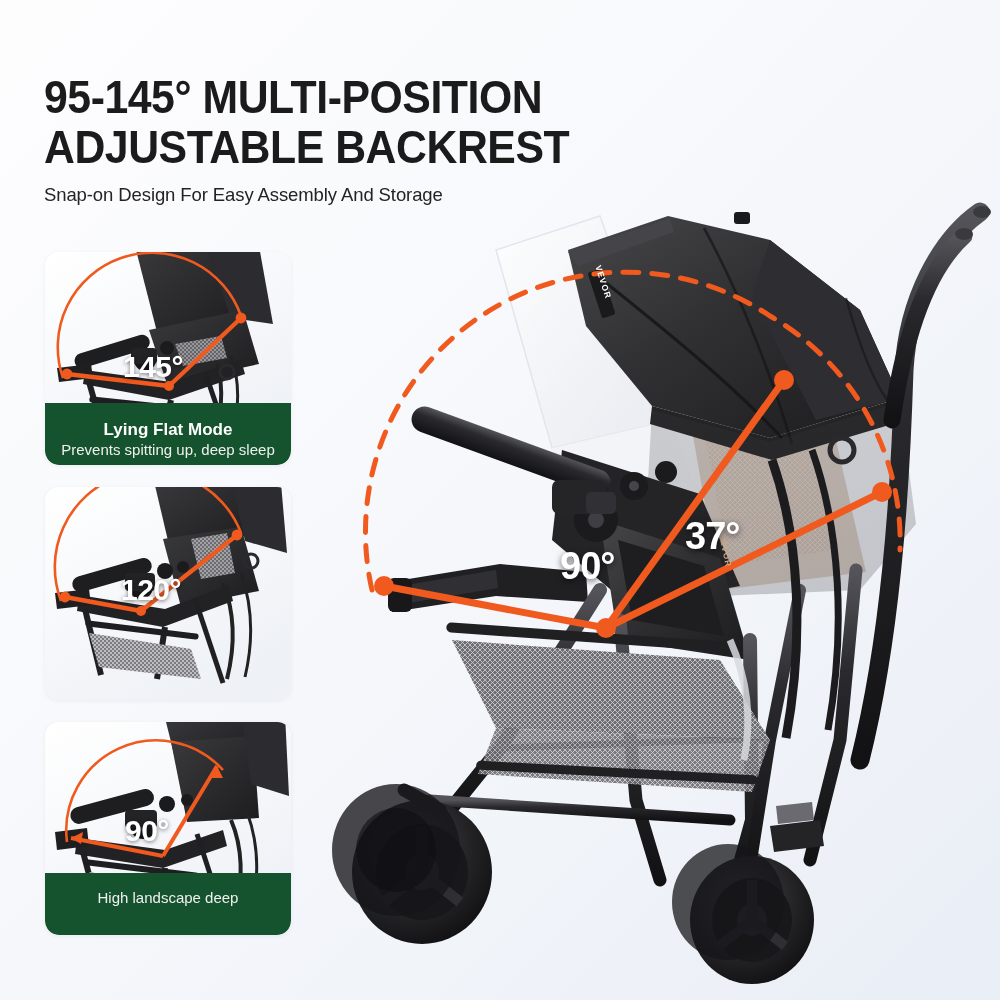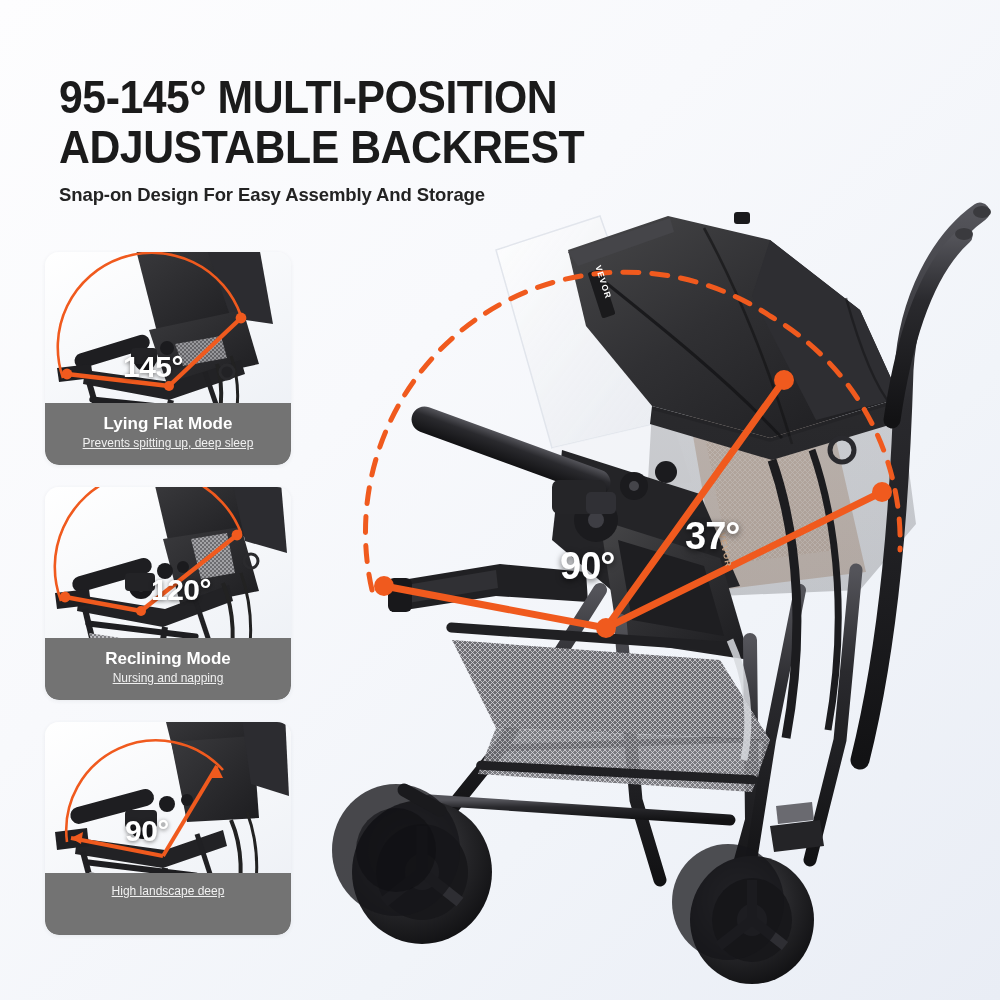--- a/index.html
+++ b/index.html
@@ -11,69 +11,69 @@
   }
   .stage {
     position: relative;
     width: 1000px; height: 1000px;
     background: linear-gradient(135deg, #fdfdfe 0%, #f8f9fc 38%, #f1f4f9 68%, #e9edf5 100%);
   }
 
   
   .headline {
     position: absolute;
-    left: 59px; top: 72px;
+    left: 44px; top: 72px;
     width: 620px;
   }
   .headline .line {
     font-size: 46px;
     line-height: 50px;
     font-weight: 700;
     letter-spacing: -0.5px;
     color: #1b1b1b;
     font-family: "Liberation Sans Narrow", "Liberation Sans", sans-serif;
     transform: scaleX(0.93);
     transform-origin: left center;
     white-space: nowrap;
   }
   .headline .sub {
     margin-top: 12px;
     font-size: 18.5px;
-    font-weight: 700;
+    font-weight: 400;
     color: #232323;
     letter-spacing: -0.1px;
     white-space: nowrap;
   }
 
   
   .cards { position: absolute; left: 45px; top: 252px; width: 246px; }
   .card {
     position: relative;
     width: 246px; height: 213px;
     border-radius: 14px;
     overflow: hidden;
     background: #fbfbfc;
     box-shadow: 0 1px 4px rgba(40,50,70,.07);
     margin-bottom: 22px;
   }
   .card-photo { position: absolute; inset: 0; overflow: hidden; }
   .card-caption {
     position: absolute; left: 0; right: 0; bottom: 0;
     height: 62px;
-    background: #737373;
+    background: #14532d;
     border-radius: 0 0 14px 14px;
     text-align: center;
-    padding-top: 10px;
+    padding-top: 16px;
     margin-top: 29px;
   }
   .card-caption .t1 {
     font-size: 17px; font-weight: 700; color: #fff; line-height: 22px;
   }
   .card-caption .t2 {
-    font-size: 12px; color: #f0f0f0; line-height: 17px; text-decoration: underline;
+    font-size: 15px; color: #f0f0f0; line-height: 17px;
   }
   .card-angle {
     position: absolute;
     font-size: 30px; font-weight: 700; color: #fff;
     text-shadow: 0 1px 4px rgba(0,0,0,.55);
     letter-spacing: -0.5px;
     z-index: 6;
   }
 
   
@@ -221,25 +221,21 @@
           <circle cx="206" cy="74" r="7" fill="none" stroke="#2a2a2d" stroke-width="3"></circle>
 
           <path d="M16 114 A 92 92 0 0 1 196 46" stroke="#F05A1E" stroke-width="2.6" fill="none"></path>
           <line x1="20" y1="110" x2="96" y2="124" stroke="#F05A1E" stroke-width="4.4"></line>
           <line x1="96" y1="124" x2="192" y2="48" stroke="#F05A1E" stroke-width="4.4"></line>
           <circle cx="20" cy="110" r="5.4" fill="#F05A1E"></circle>
           <circle cx="192" cy="48" r="5.4" fill="#F05A1E"></circle>
           <circle cx="96" cy="124" r="5" fill="#F05A1E"></circle>
         </svg>
       </div>
-      <div class="card-angle" style="left:76px; top:86px;margin-left:30px;">120°</div>
-      <div class="card-caption">
-        <div class="t1">Reclining Mode</div>
-        <div class="t2">Nursing and napping</div>
-      </div>
+      <div class="card-angle" style="left:76px; top:86px;">120°</div>
     </div>
 
     <div class="card">
       <div class="card-photo">
         <svg width="246" height="213" viewBox="0 0 246 213">
           <defs>
             <linearGradient id="cbg3" x1="0" y1="0" x2="0.6" y2="1">
               <stop offset="0%" stop-color="#ffffff"></stop>
                 <stop offset="100%" stop-color="#eef1f6"></stop>
             </linearGradient>

